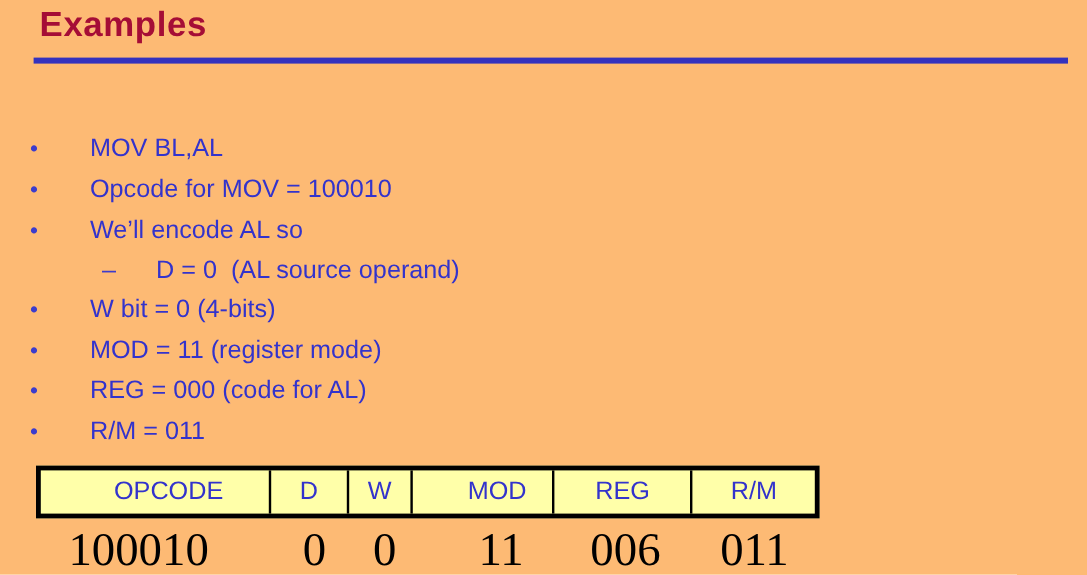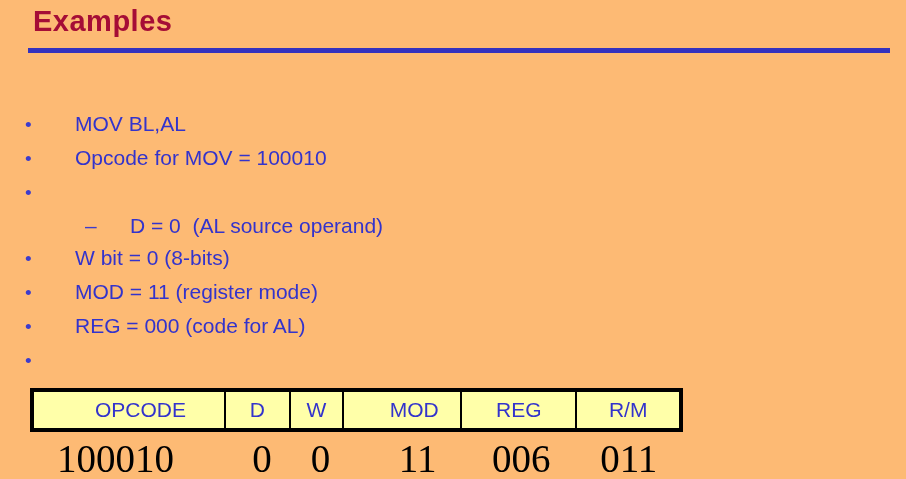--- a/index.html
+++ b/index.html
@@ -126,44 +126,46 @@
       <span class="b-text">MOV BL,AL</span>
     </div>
 
     <div class="b-row">
       <span class="b-marker">•</span>
       <span class="b-text">Opcode for MOV = 100010</span>
     </div>
 
     <div class="b-row">
       <span class="b-marker">•</span>
+      <span class="b-text">We’ll encode AL so</span>
     </div>
 
     <div class="b-row level2">
       <span class="b-marker">–</span>
       <span class="b-text">D = 0  (AL source operand)</span>
     </div>
 
     <div class="b-row">
       <span class="b-marker">•</span>
-      <span class="b-text">W bit = 0 (8-bits)</span>
+      <span class="b-text">W bit = 0 (4-bits)</span>
     </div>
 
     <div class="b-row">
       <span class="b-marker">•</span>
       <span class="b-text">MOD = 11 (register mode)</span>
     </div>
 
     <div class="b-row">
       <span class="b-marker">•</span>
       <span class="b-text">REG = 000 (code for AL)</span>
     </div>
 
     <div class="b-row">
       <span class="b-marker">•</span>
+      <span class="b-text">R/M = 011</span>
     </div>
 
   </div>
 
   <div class="enc-table">
     <div class="enc-cell c0">OPCODE</div>
     <div class="enc-cell c1">D</div>
     <div class="enc-cell c2">W</div>
     <div class="enc-cell c3">MOD</div>
     <div class="enc-cell c4">REG</div>

